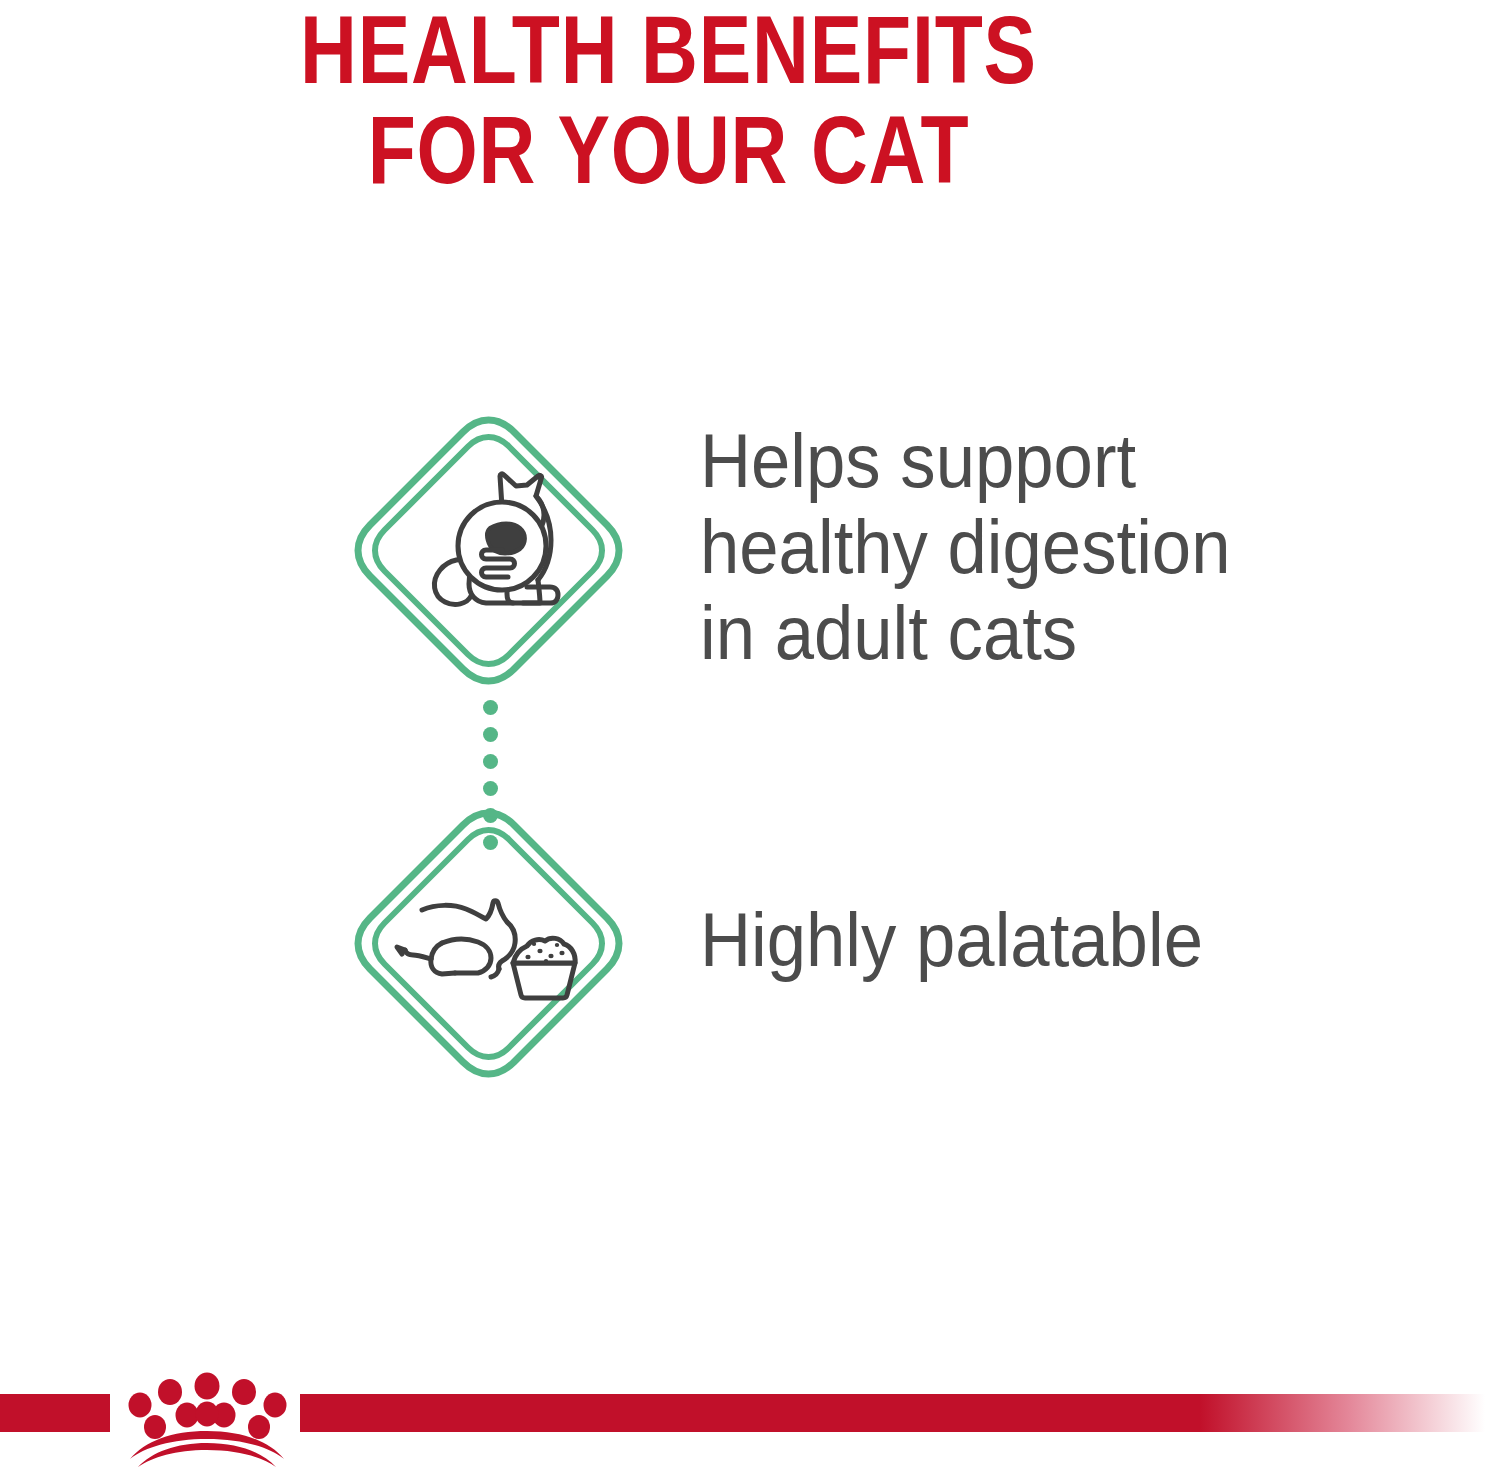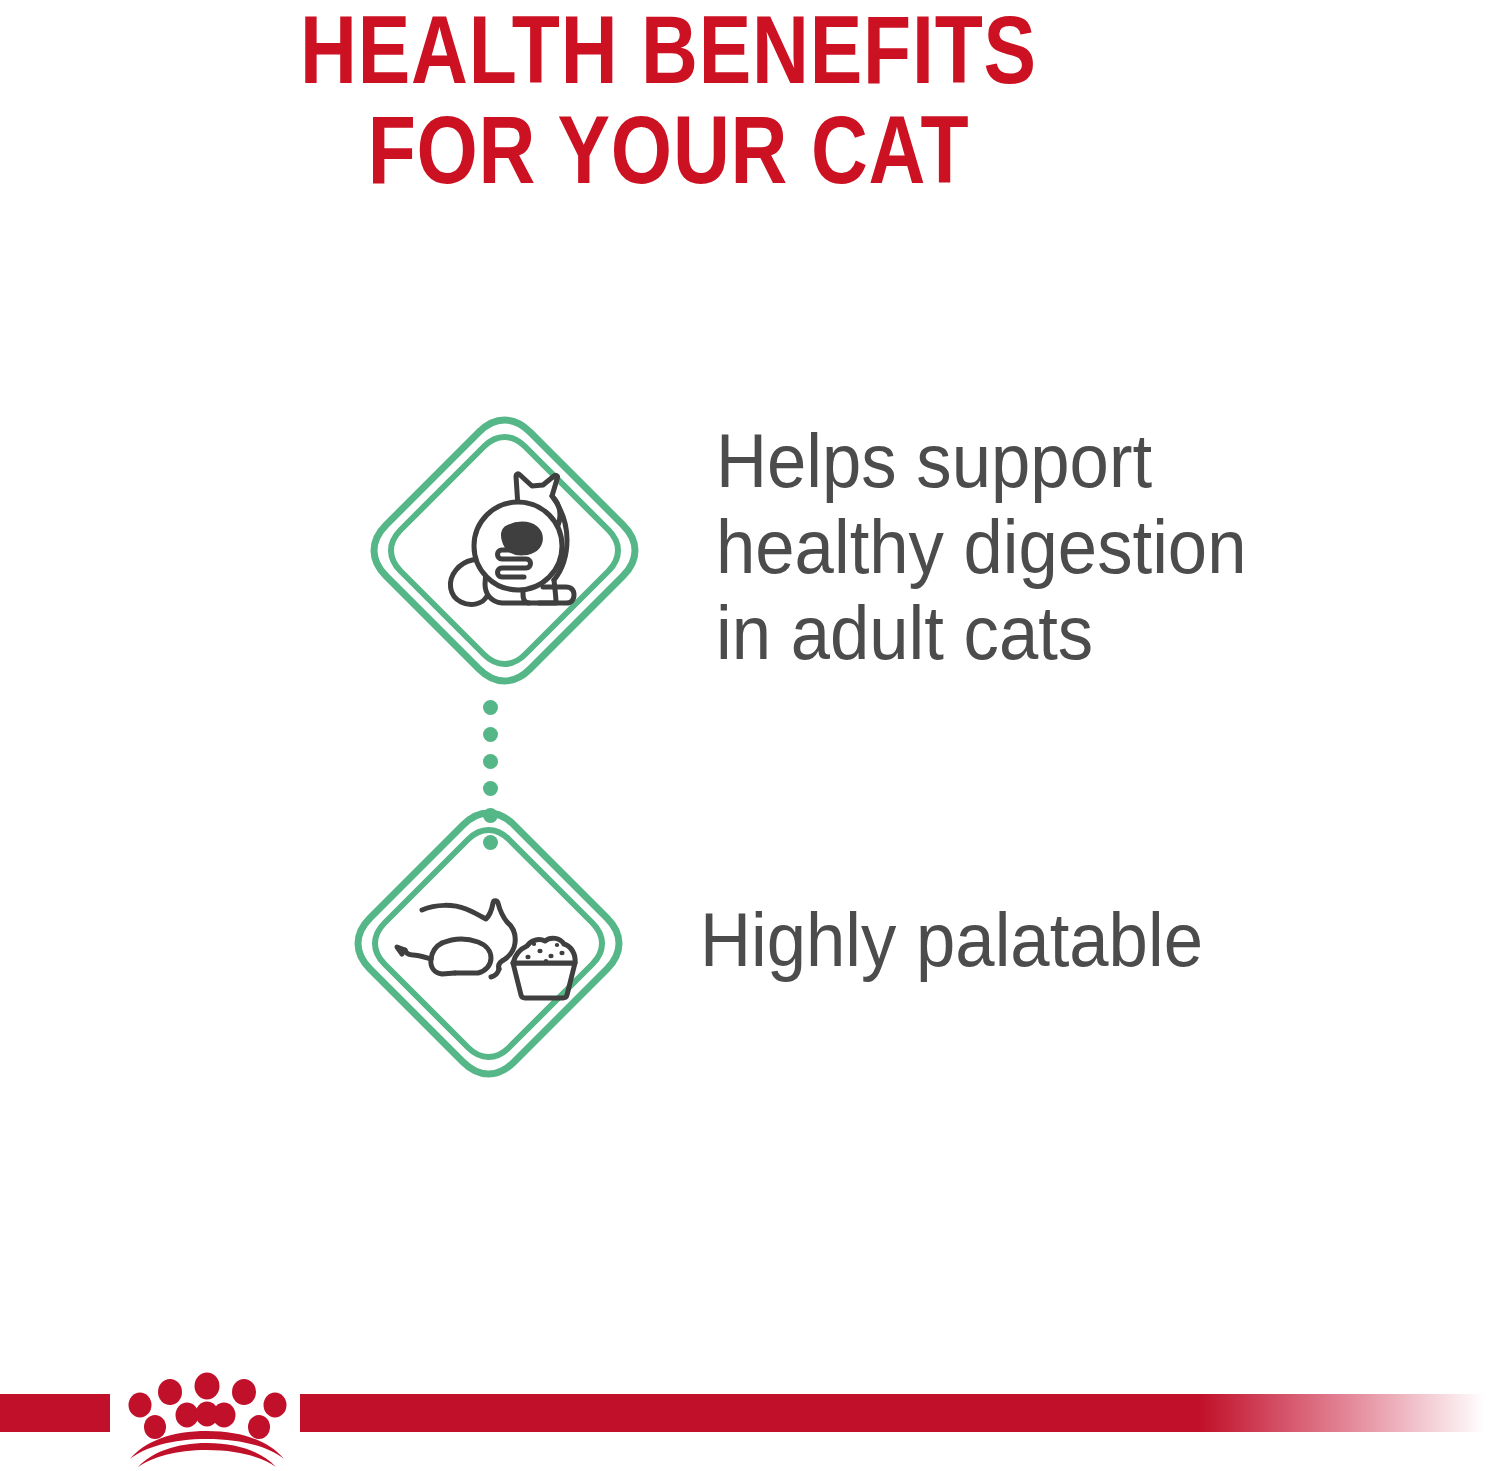--- a/index.html
+++ b/index.html
@@ -36,21 +36,21 @@
     transform-origin: center center;
     white-space: nowrap;
   }
 
   
   .benefit-row {
     position: absolute;
     display: flex;
     align-items: center;
   }
-  #row-0 { left: 16px; top: 412px; width: 1440px; height: 273px; }
+  #row-0 { left: 0px; top: 412px; width: 1440px; height: 273px; }
   #row-1 { left: 0px; top: 805px; width: 1320px; height: 273px; }
 
   .badge {
     position: absolute;
     left: 350px;
     top: 0px;
     width: 277px;
     height: 277px;
   }
   .badge svg { display: block; width: 277px; height: 277px; }

